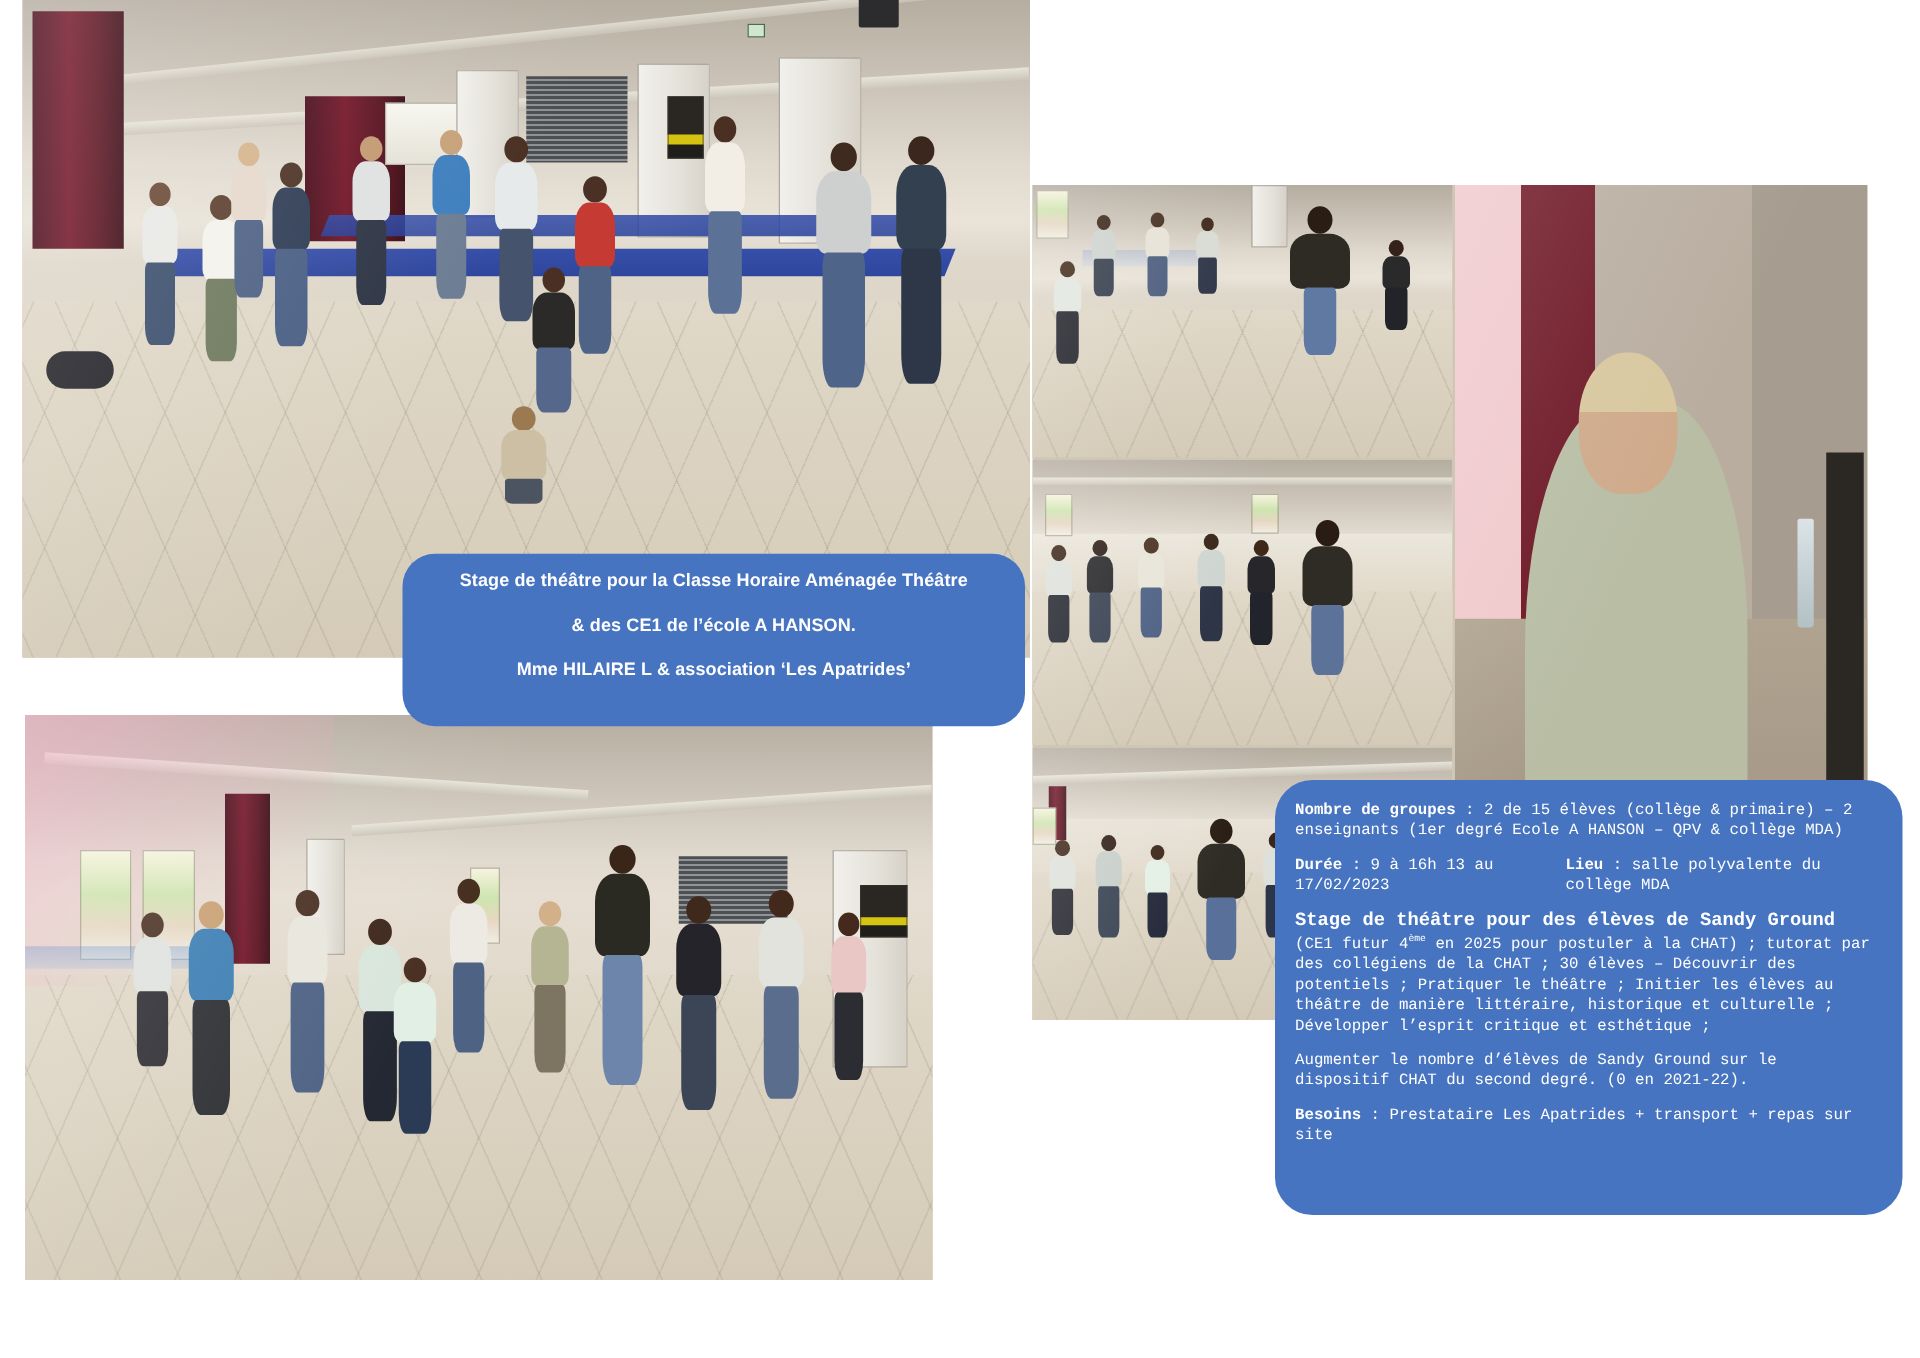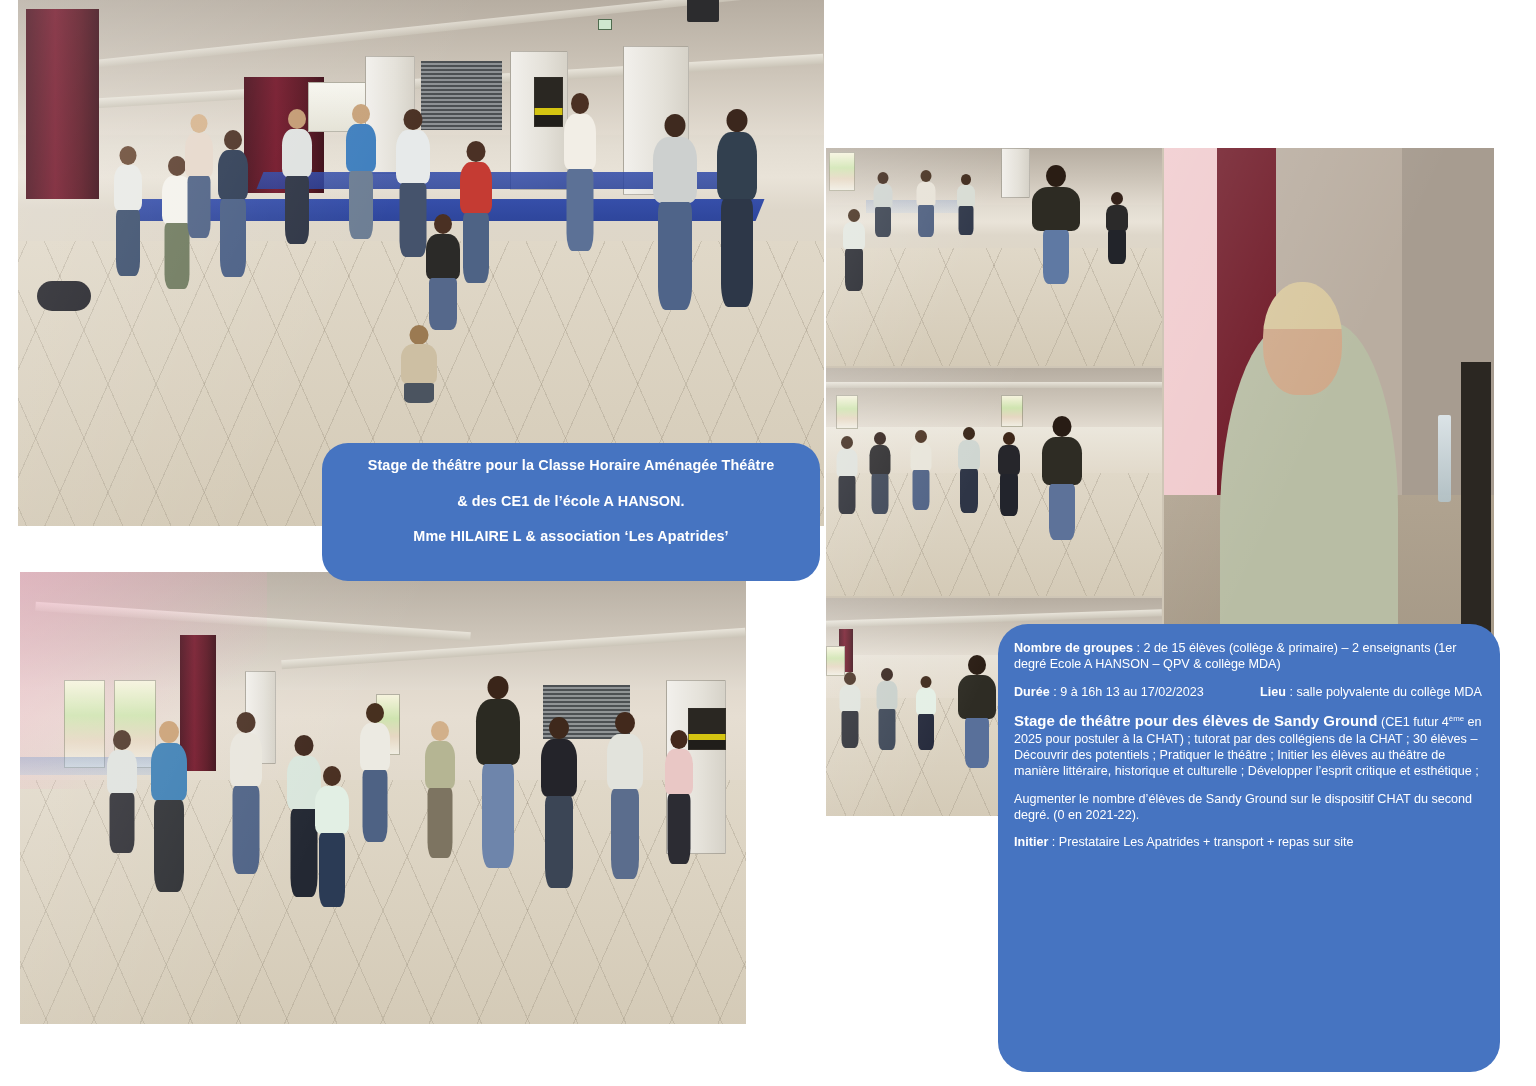--- a/index.html
+++ b/index.html
@@ -131,26 +131,27 @@
   #caption-box .cline {
     font-size: 14.4px;
     font-weight: bold;
     line-height: 1.15;
     margin: 0 0 19px 0;
     letter-spacing: .1px;
   }
   #caption-box .cline:last-child { margin-bottom: 16px; }
 
   #info-box {
-    left: 998px;
+    left: 1020px;
     top: 624px;
     width: 502px;
-    height: 448px;
+    height: 348px;
     border-radius: 30px;
     padding: 16px 18px 12px 16px;
+    font-family: Liberation Mono, monospace;
   }
   #info-box p {
     margin: 0 0 11px 0;
     font-size: 12.6px;
     line-height: 1.30;
     color: #ffffff;
   }
   #info-box b { font-weight: bold; }
   #info-box .big {
     font-size: 15px;
@@ -534,17 +535,17 @@
 
     <p class="row-split">
       <span><b>Durée</b><span> : 9 à 16h    13 au 17/02/2023</span></span>
       <span><b>Lieu</b><span> : salle polyvalente du collège MDA</span></span>
     </p>
 
     <p><span class="big">Stage de théâtre pour des élèves de Sandy Ground</span><span> (CE1 futur 4</span><sup>ème</sup><span> en 2025 pour postuler à la CHAT) ; tutorat par des collégiens de la CHAT ; 30 élèves – Découvrir des potentiels ; Pratiquer le théâtre ; Initier les élèves au théâtre de manière littéraire, historique et culturelle ; Développer l’esprit critique et esthétique ;</span></p>
 
     <p>Augmenter le nombre d’élèves de Sandy Ground sur le dispositif CHAT du second degré. (0 en 2021-22).</p>
 
-    <p><b>Initier</b><span> : Prestataire Les Apatrides + transport + repas sur site</span></p>
+    <p><b>Besoins</b><span> : Prestataire Les Apatrides + transport + repas sur site</span></p>
 
   </div>
 
 </div>
 
 </body></html>

